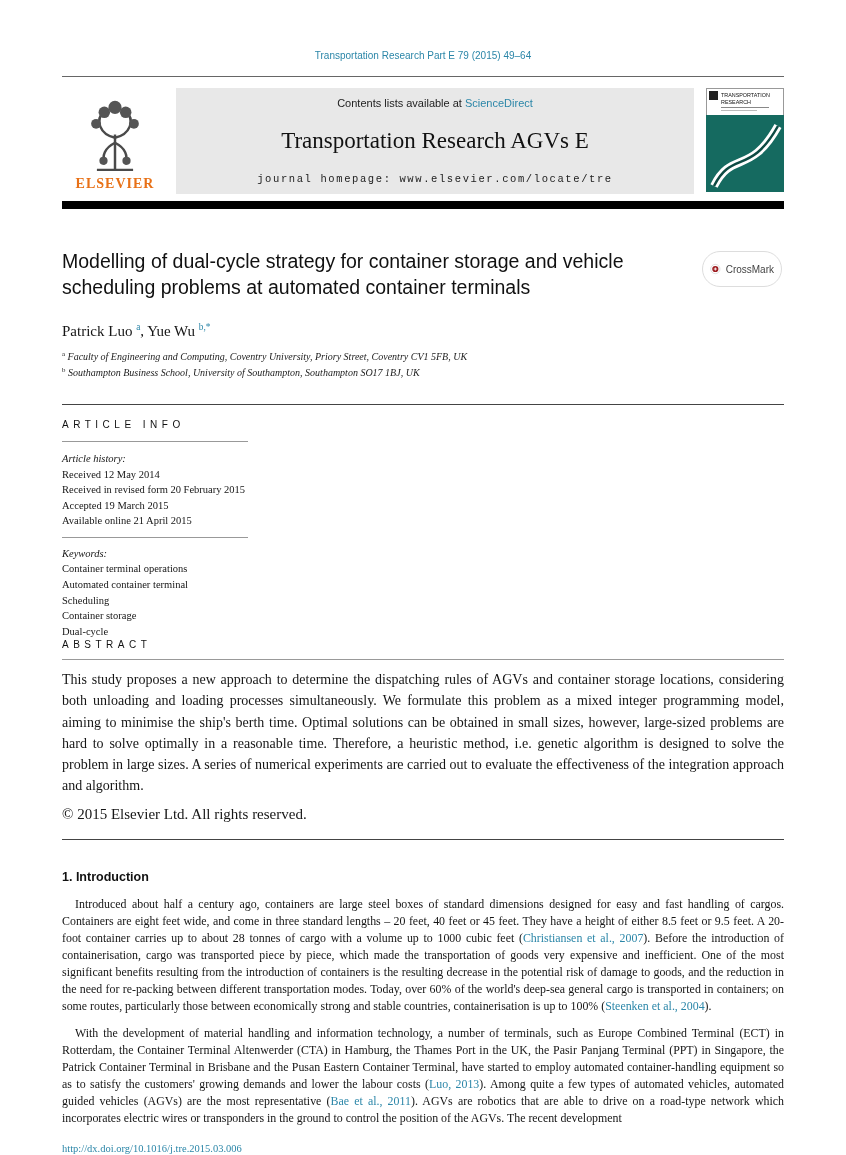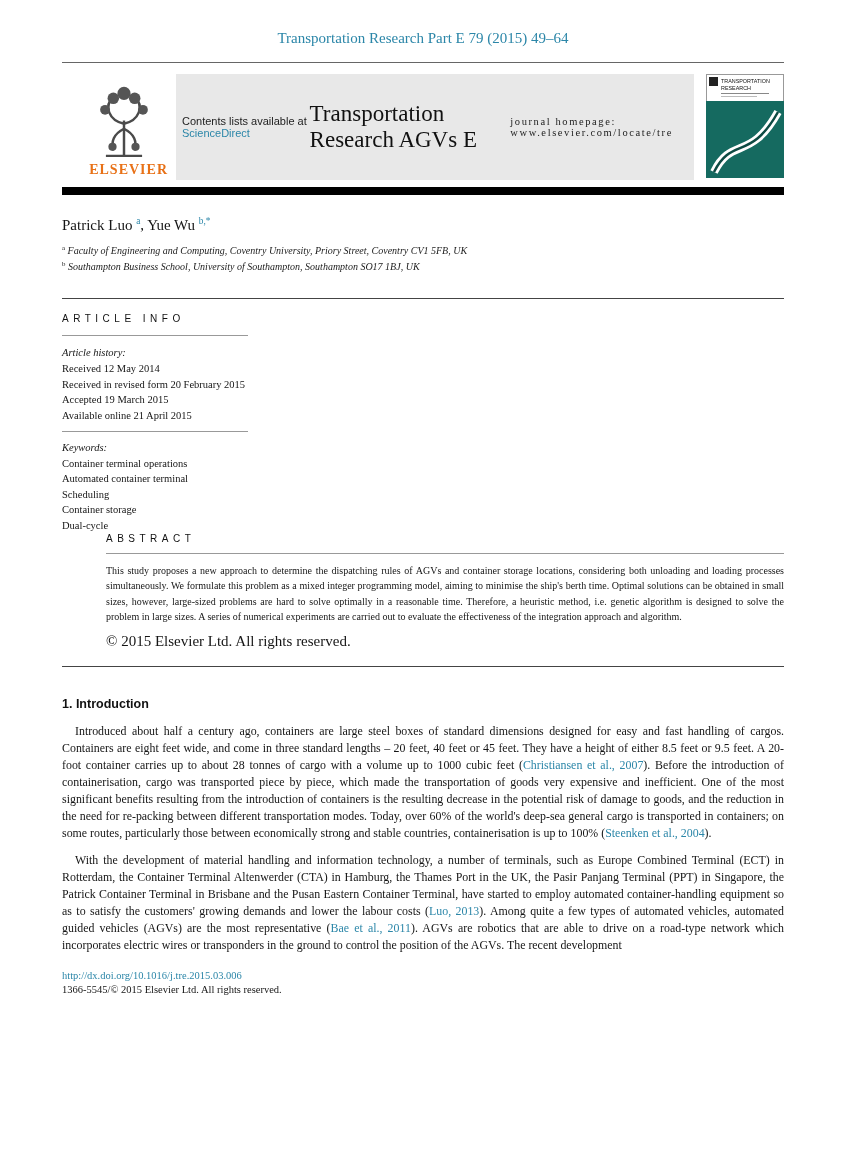--- a/index.html
+++ b/index.html
@@ -14,52 +14,52 @@
   .page{
     width:846px;height:1155px;margin:0 auto;position:relative;overflow:hidden;
     background:#fff;color:#151515;
     font-family:"Liberation Serif", serif;
     padding:0 62px;
   }
   a{color:var(--link);text-decoration:none;cursor:pointer;}
   .ref{color:var(--link);}
   .italic{font-style:italic;}
 
-  .journal-ref{padding-top:30px;text-align:center;font-size:15px;color:var(--link);font-family:Liberation Serif, serif;}
+  .journal-ref{padding-top:50px;text-align:center;font-size:10px;color:var(--link);font-family:Liberation Sans, sans-serif;}
   .top-rule{margin-top:15px;border-top:1px solid var(--rule);}
 
   .header-row{margin-top:11px;display:flex;height:106px;align-items:stretch;}
-  .logo-block{width:106px;display:flex;flex-direction:column;align-items:flex-end;justify-content:flex-end;padding-bottom:2px;}
+  .logo-block{width:106px;display:flex;flex-direction:column;align-items:center;justify-content:flex-end;padding-bottom:2px;}
   .elsevier-text{color:var(--elsevier-orange);font-family:"Liberation Serif",serif;font-weight:bold;font-size:14px;letter-spacing:1px;margin-top:2px;}
-  .header-center{flex:1;background:var(--header-gray);margin:0 12px 0 8px;display:flex;flex-direction:row;align-items:center;justify-content:space-between;padding:9px 6px;}
+  .header-center{flex:1;background:var(--header-gray);margin:0 12px 0 8px;display:flex;flex-direction:column;align-items:center;justify-content:space-between;padding:9px 6px;}
   .contents-line{font-size:11px;font-family:"Liberation Sans",sans-serif;color:#222;}
   .journal-title{font-size:23px;color:#111;}
-  .homepage-line{font-size:10.5px;font-family:Liberation Serif, serif;letter-spacing:1.6px;color:#222;}
+  .homepage-line{font-size:10.5px;font-family:Liberation Mono, monospace;letter-spacing:1.6px;color:#222;}
   .cover{width:78px;height:104px;flex-shrink:0;}
 
   .black-bar{margin-top:7px;height:8px;background:#000;}
 
   .title-block{margin-top:40px;position:relative;}
   .article-title{margin:0;font-family:"Liberation Sans",sans-serif;font-weight:500;font-size:19.5px;line-height:1.33;max-width:592px;color:#111;}
   .crossmark{position:absolute;right:2px;top:2px;width:80px;height:36px;border:1px solid #ddd;border-radius:18px;display:flex;align-items:center;gap:5px;padding:0 7px;background:#fff;}
   .crossmark-label{font-family:"Liberation Sans",sans-serif;font-size:10px;color:#444;}
 
   .authors{margin-top:21px;font-size:15px;}
   .authors sup{font-size:62%;vertical-align:super;}
   .affils{margin-top:9px;font-size:10px;line-height:1.55;font-style:italic;color:#222;}
   .affils sup{font-size:68%;font-style:normal;}
 
   .info-section{margin-top:23px;border-top:1px solid #444;border-bottom:1px solid #444;display:flex;padding:13px 0 16px;flex-direction:column;}
   .info-left{width:186px;margin-right:58px;flex-shrink:0;font-size:10.5px;line-height:1.48;}
-  .info-right{flex:1;margin-left:44px;}
+  .info-right{flex:1;}
   .col-heading{font-family:"Liberation Sans",sans-serif;font-size:10px;letter-spacing:4.5px;color:#111;}
   .heading-rule{border-top:1px solid #999;margin:9px 0;}
   .mid-rule{border-top:1px solid #999;margin:8px 0;}
   .info-line{margin:0;}
-  .abstract-text{font-size:10px;line-height:1.52;margin:0;text-align:justify;}
+  .abstract-text{font-size:14px;line-height:1.52;margin:0;text-align:justify;}
   .copyright{margin-top:9px;font-size:15px;text-align:left;}
 
   .section-heading{margin-top:30px;font-family:"Liberation Sans",sans-serif;font-weight:bold;font-size:12.5px;color:#111;}
   .body-para{font-size:11.9px;line-height:1.43;margin:10px 0 0;text-align:justify;text-indent:13px;}
   .body-para.first{margin-top:12px;}
 
   .footnotes{margin-top:20px;}
   .fn-rule{width:150px;border-top:1px solid #555;margin-bottom:5px;}
   .fn{font-size:10px;line-height:1.55;}
   .fn-email{margin-left:13px;}
@@ -116,20 +116,31 @@
         <rect x="15" y="22" width="36" height="1" fill="#bbb"></rect>
         <rect x="0" y="27" width="78" height="77" style="fill:var(--cover-teal)"></rect>
         <path d="M8 98 C 26 62, 44 88, 72 38" stroke="#ffffff" stroke-width="8" fill="none"></path>
         <path d="M8 98 C 26 62, 44 88, 72 38" stroke="#0d4a43" stroke-width="2.5" fill="none"></path>
       </svg>
     </div>
   </div>
 
   <div class="black-bar"></div>
 
+  <div class="title-block">
+    <h1 class="article-title">Modelling of dual-cycle strategy for container storage and vehicle scheduling problems at automated container terminals</h1>
+    <div class="crossmark">
+      <svg viewBox="0 0 24 24" width="24" height="24">
+        <circle cx="12" cy="12" r="10.5" fill="#fff" stroke="#bbb"></circle>
+        <circle cx="12" cy="12" r="7" fill="#9d1c20"></circle>
+        <path d="M12 8.5 L12 15.5 M8.5 12 L15.5 12" stroke="#fff" stroke-width="2"></path>
+      </svg>
+      <span class="crossmark-label">CrossMark</span>
+    </div>
+  </div>
 
   <div class="authors"><span>Patrick Luo </span><sup class="ref">a</sup><span>, Yue Wu </span><sup class="ref">b,*</sup></div>
 
   <div class="affils">
     <div><sup>a</sup><span> Faculty of Engineering and Computing, Coventry University, Priory Street, Coventry CV1 5FB, UK</span></div>
     <div><sup>b</sup><span> Southampton Business School, University of Southampton, Southampton SO17 1BJ, UK</span></div>
   </div>
 
   <div class="info-section">
     <div class="info-left">

